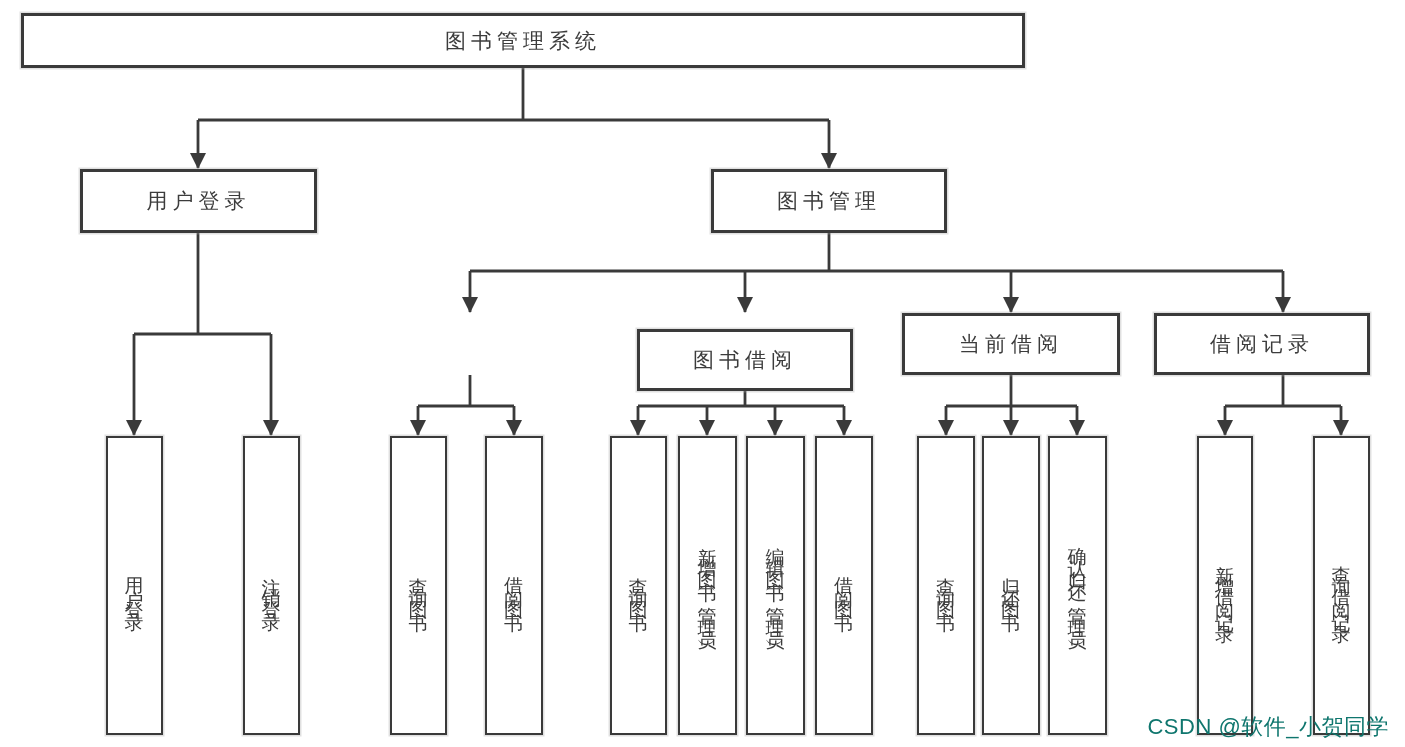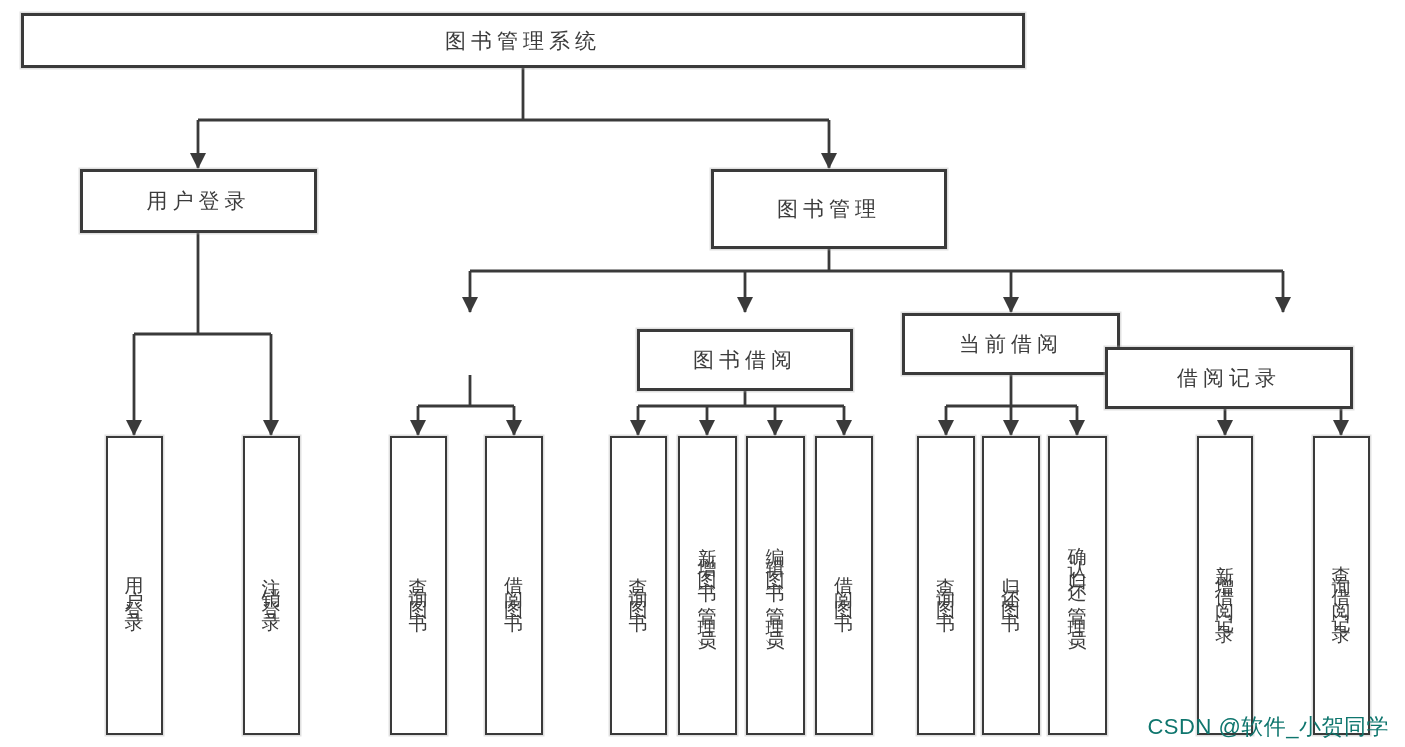--- a/index.html
+++ b/index.html
@@ -82,31 +82,31 @@
     <path d="M1341,406 V435" marker-end="url(#arrow)"></path>
   </svg>
 
   <div class="node hnode" style="left:21px;top:13px;width:1004px;height:55px;">
     <span>图书管理系统</span>
   </div>
 
   <div class="node hnode" style="left:80px;top:169px;width:237px;height:64px;">
     <span>用户登录</span>
   </div>
-  <div class="node hnode" style="left:711px;top:169px;width:236px;height:80px;">
+  <div class="node hnode" style="left:711px;top:169px;width:236px;height:64px;">
     <span>图书管理</span>
   </div>
 
   <div class="node hnode" style="left:637px;top:313px;width:216px;height:62px;margin-top:16px;">
     <span>图书借阅</span>
   </div>
   <div class="node hnode" style="left:902px;top:313px;width:218px;height:62px;">
     <span>当前借阅</span>
   </div>
-  <div class="node hnode" style="left:1105px;top:313px;width:248px;height:62px;margin-top:34px;">
+  <div class="node hnode" style="left:1154px;top:313px;width:216px;height:62px;">
     <span>借阅记录</span>
   </div>
 
   <div class="node vnode" style="left:106px;top:436px;width:57px;height:299px;">
     <span class="vtext">用户登录</span>
   </div>
   <div class="node vnode" style="left:243px;top:436px;width:57px;height:299px;">
     <span class="vtext">注销登录</span>
   </div>
 

